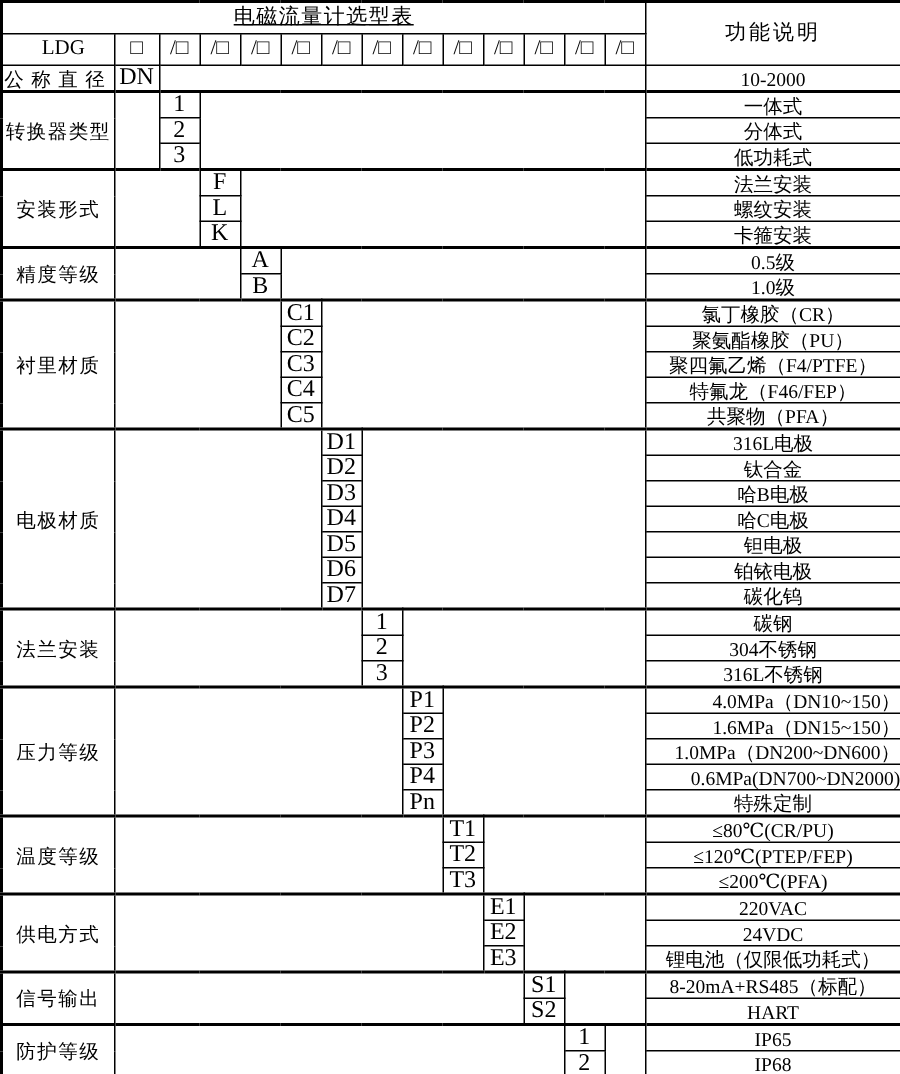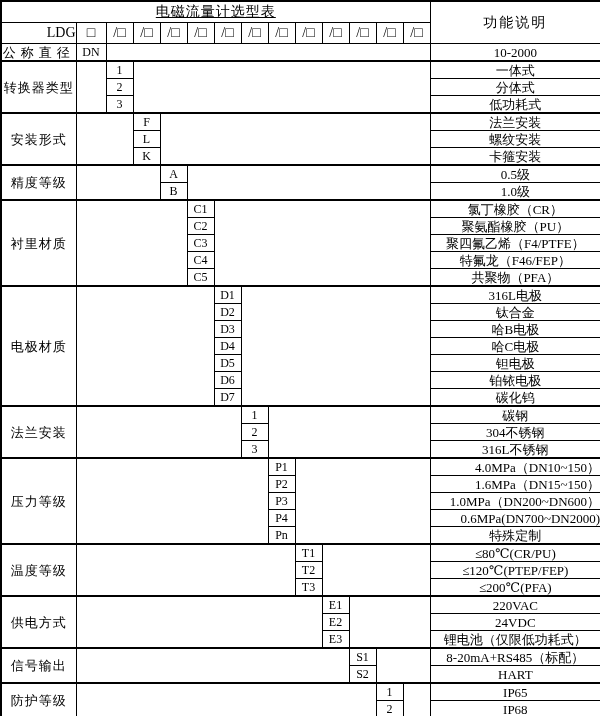--- a/index.html
+++ b/index.html
@@ -20,22 +20,22 @@
     text-align: center;
     vertical-align: middle;
     white-space: nowrap;
     overflow: hidden;
     color: #000;
     font-family: "Liberation Serif", "DejaVu Serif", serif;
   }
   tr.hrow td { height: 20px; font-size: 14px; }
   td.title { letter-spacing: 1px; text-decoration: underline; }
   td.fheader { letter-spacing: 2px; }
-  td.ldg { text-align: right; padding-left: 7px; font-size: 13px; }
-  td.code { font-size: 12px; }
+  td.ldg { text-align: center; padding-left: 7px; font-size: 13px; }
+  td.code { font-size: 16px; }
   td.label { letter-spacing: 1px; }
   td.label.spread { letter-spacing: 5px; text-align: center; }
   td.desc.left { text-align: right; padding-left: 2px; }
   td.gb { border-bottom-width: 2px; }
 </style>
 </head>
 <body>
 
 <table>
   <colgroup>

